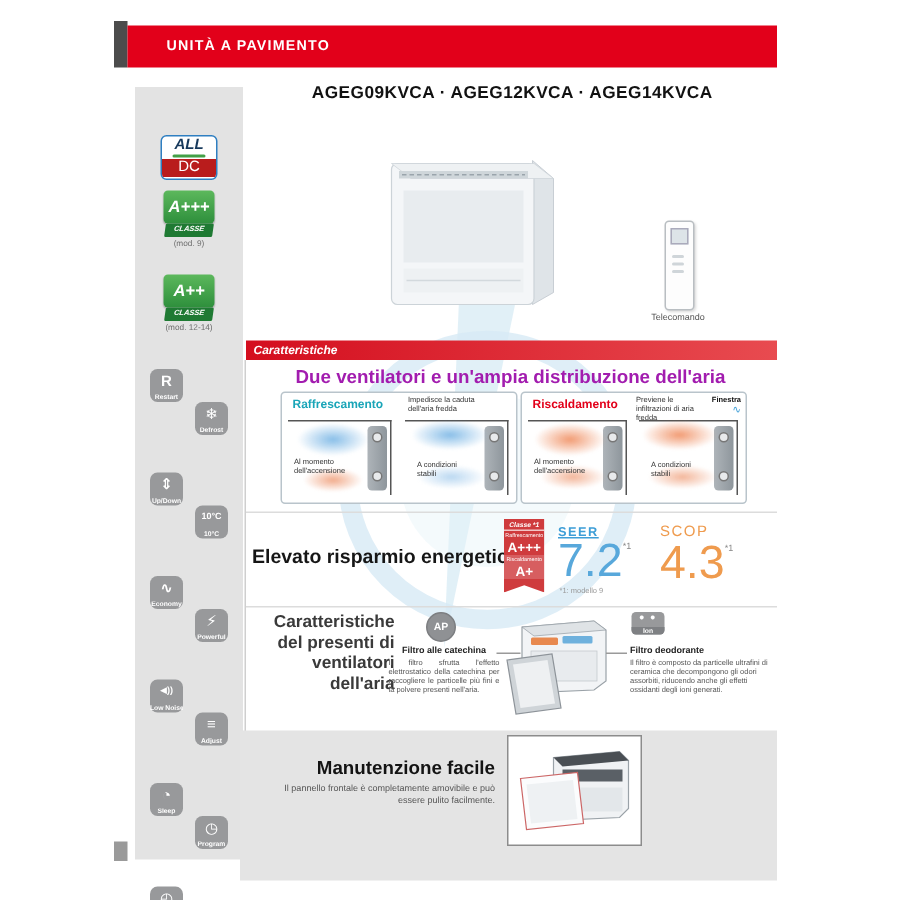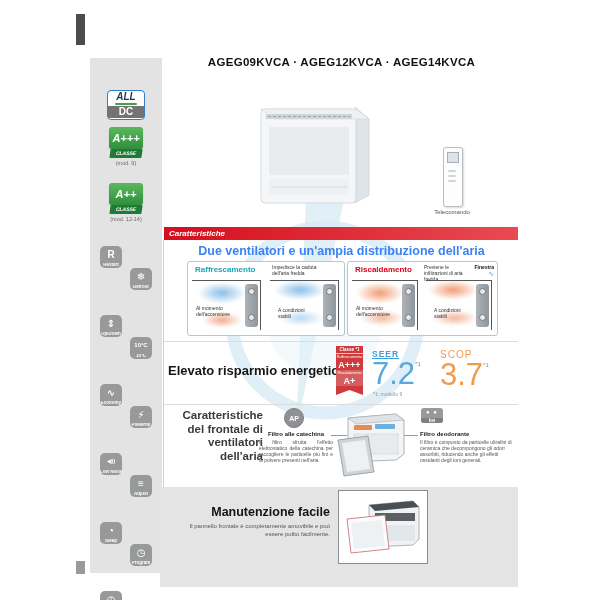--- a/index.html
+++ b/index.html
@@ -8,36 +8,36 @@
   .abs{position:absolute;}
   
   .edge-mark{background:#4c4c4c;}
   .banner{background:#e2001a;color:#fff;font-weight:bold;font-size:9.5px;letter-spacing:.8px;line-height:28px;padding-left:26px;box-sizing:border-box;}
   .model-title{font-size:11.5px;font-weight:bold;text-align:center;color:#111;letter-spacing:.3px;}
   
   .sidebar{background:#e3e3e3;}
   .alldc{width:38px;height:30px;background:#fff;border:1.5px solid #2f7fc1;border-radius:4px;box-sizing:border-box;overflow:hidden;text-align:center;}
   .alldc .all{display:block;font-size:10px;font-weight:bold;font-style:italic;color:#17395c;line-height:12px;}
   .alldc .gbar{display:block;width:22px;height:2px;background:#43a047;margin:0 auto 1px;border-radius:2px;}
-  .alldc .dc{display:block;background:#737373;color:#fff;font-weight:bold;font-size:10px;line-height:12px;}
+  .alldc .dc{display:block;background:#b91c1c;color:#fff;font-weight:normal;font-size:10px;line-height:12px;}
   .abadge{width:34px;height:22px;border-radius:3px;background:linear-gradient(180deg,#5cb85c,#2e8f3c);color:#fff;font-weight:bold;font-style:italic;font-size:11px;text-align:center;line-height:22px;box-shadow:0 1px 1px rgba(0,0,0,.25);}
   .classe{width:32px;height:9px;background:#1f7a33;color:#fff;font-style:italic;font-weight:bold;font-size:5px;text-align:center;line-height:9px;transform:skewX(-8deg);border-radius:1px;}
   .badge-note{font-size:5.5px;color:#6d6d6d;text-align:center;width:60px;}
   .tile{width:22px;height:22px;background:#98999b;border-radius:5px;color:#fff;text-align:center;position:relative;box-sizing:border-box;}
   .tile .g{display:block;font-size:10px;line-height:17px;font-weight:bold;}
   .tile .g.small{font-size:6px;}
   .tile .lbl{position:absolute;bottom:1px;left:0;right:0;font-size:4.5px;line-height:4.5px;font-weight:bold;white-space:nowrap;overflow:hidden;}
   
   .remote{width:18px;height:58px;background:#fdfdfd;border:1px solid #b9bec2;border-radius:3px;box-shadow:1px 1px 2px rgba(0,0,0,.15);}
   .remote .scr{position:absolute;top:4px;left:3px;width:10px;height:9px;background:#dde4e8;border:.5px solid #aab;}
   .remote .btn{position:absolute;width:8px;height:2px;left:4px;background:#cfd5d9;border-radius:1px;}
   .caption{font-size:6px;color:#555;text-align:center;}
   
   .carat-banner{background:linear-gradient(90deg,#d40e1e,#e84b50);color:#fff;font-size:8px;font-weight:bold;font-style:italic;line-height:13px;padding-left:5px;box-sizing:border-box;}
-  .fans-heading{font-size:12.5px;font-weight:bold;color:#3b82f6;text-align:center;}
+  .fans-heading{font-size:12.5px;font-weight:bold;color:#a21caf;padding-left:32px;}
   .panel{background:#fff;border:1px solid #b9c4cb;border-radius:3px;box-sizing:border-box;}
   .panel-title{font-size:8px;font-weight:bold;position:absolute;top:3px;left:7px;}
   .panel-note{font-size:5px;color:#333;line-height:5.8px;position:absolute;}
   .mini{position:absolute;width:69px;height:50px;top:18px;}
   .mini .room{position:absolute;inset:0;border-top:1.5px solid #555;border-right:1.5px solid #555;}
   .mini .unit{position:absolute;right:3px;top:4px;width:13px;height:43px;background:linear-gradient(90deg,#aeb4b9,#8e969c);border-radius:3px;}
   .mini .fan{position:absolute;right:6px;width:7px;height:7px;border-radius:50%;background:#e8eaec;border:1px solid #777;box-sizing:border-box;}
   .blob{position:absolute;border-radius:50%;filter:blur(1px);}
   .mini-cap{font-size:5px;color:#333;line-height:5.8px;position:absolute;}
   
@@ -77,20 +77,23 @@
 
   <svg class="abs" style="left:0;top:0;width:600px;height:600px;z-index:0;" viewBox="0 0 600 600">
     <polygon points="306,200 344,200 296,432" fill="#dcedf6" opacity="0.85"></polygon>
     <circle cx="325" cy="320" r="93" fill="none" stroke="#d7eaf5" stroke-width="13" opacity="0.8"></circle>
     <circle cx="325" cy="320" r="58" fill="#e7f3f9" opacity="0.45"></circle>
   </svg>
 
   <div class="abs edge-mark" style="left:76px;top:14px;width:9px;height:31px;z-index:2;"></div>
   <div class="abs edge-mark" style="left:76px;top:561px;width:9px;height:13px;background:#9a9a9a;z-index:2;"></div>
 
+  <div class="abs banner" style="left:85px;top:17px;width:433px;height:28px;z-index:2;">
+    <span>UNITÀ A PAVIMENTO</span>
+  </div>
 
   <div class="abs model-title" style="left:165px;top:56px;width:353px;z-index:2;">AGEG09KVCA · AGEG12KVCA · AGEG14KVCA</div>
 
   <div class="abs sidebar" style="left:90px;top:58px;width:72px;height:515px;z-index:1;">
 
     <div class="abs alldc" style="left:17px;top:32px;">
       <span class="all">ALL</span>
       <span class="gbar"></span>
       <span class="dc">DC</span>
     </div>
@@ -234,26 +237,26 @@
     <div class="r2 alt">Riscaldamento</div>
     <div class="r3 alt">A+</div>
   </div>
   <div class="abs" style="left:372px;top:349px;z-index:2;">
     <div class="seer-label">SEER</div>
     <div><span class="seer-value">7.2</span><span class="sup">*1</span></div>
   </div>
   <div class="abs footnote" style="left:373px;top:391px;z-index:2;">*1: modello 9</div>
   <div class="abs" style="left:440px;top:349px;z-index:2;">
     <div class="scop-label">SCOP</div>
-    <div><span class="scop-value">3.7</span><span class="sup">*1</span></div>
+    <div><span class="scop-value">4.3</span><span class="sup">*1</span></div>
   </div>
 
   <div class="abs filt-title" style="left:165px;top:409px;width:98px;z-index:2;">
     <div>Caratteristiche</div>
-    <div>del frontale di</div>
+    <div>del presenti di</div>
     <div>ventilatori</div>
     <div>dell'aria</div>
   </div>
 
   <div class="abs ap-icon" style="left:284px;top:408px;z-index:2;">AP</div>
   <div class="abs" style="left:259px;top:431px;width:74px;z-index:2;">
     <div class="blk-head" style="text-align:center;">Filtro alle catechina</div>
     <div class="blk-body" style="margin-top:2px;">Il filtro sfrutta l'effetto elettrostatico della catechina per raccogliere le particelle più fini e la polvere presenti nell'aria.</div>
   </div>
   <div class="abs leader" style="left:331px;top:435px;width:16px;z-index:2;"></div>

